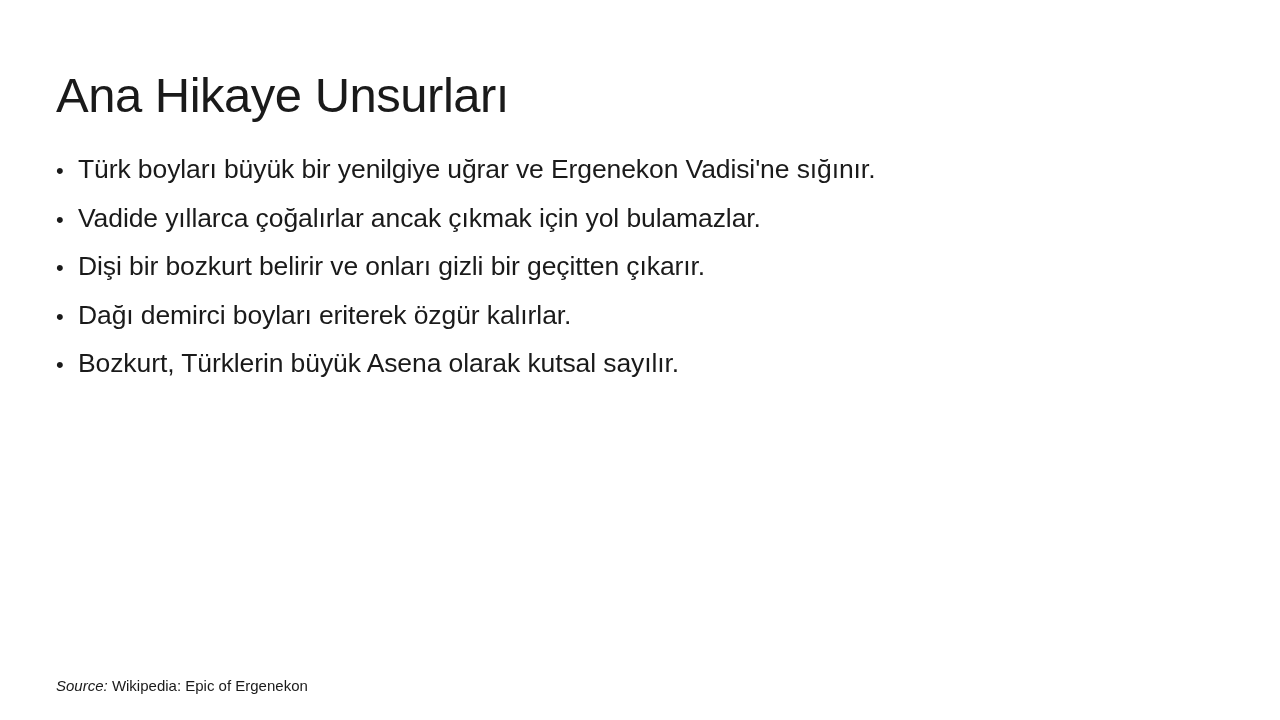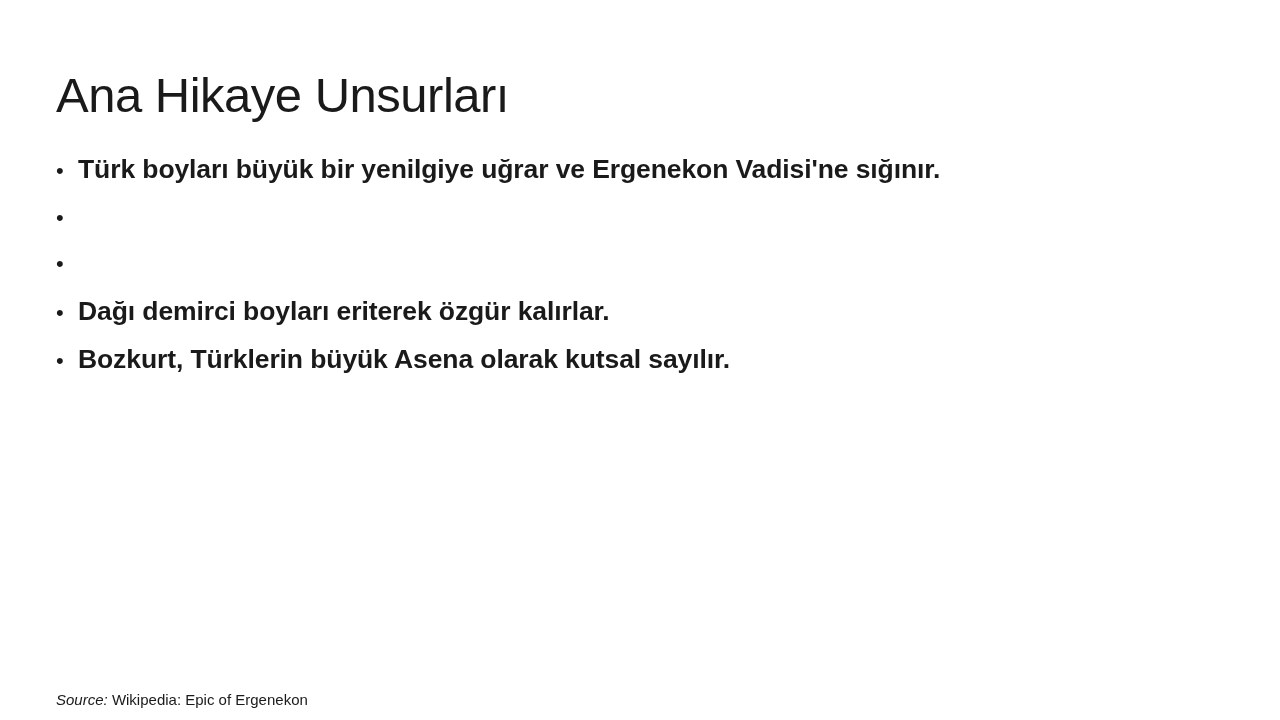--- a/index.html
+++ b/index.html
@@ -52,26 +52,25 @@
   }
   .bullet-marker {
     flex: 0 0 auto;
     width: 22px;
     font-size: 22px;
     line-height: 46.5px;
     color: #1a1a1a;
   }
   .bullet-text {
     flex: 0 1 auto;
-    font-weight: bold;
   }
   .source-note {
     position: absolute;
     left: 56px;
-    top: 690px;
+    top: 676px;
     font-size: 15px;
     line-height: 20px;
     color: #1a1a1a;
     white-space: nowrap;
   }
   .source-label {
     font-style: italic;
   }
   .source-value {
     font-style: normal;
@@ -84,23 +83,25 @@
 
   <h1 class="slide-title">Ana Hikaye Unsurları</h1>
 
   <ul class="bullet-list">
     <li class="bullet-item">
       <span class="bullet-marker">•</span>
       <span class="bullet-text">Türk boyları büyük bir yenilgiye uğrar ve Ergenekon Vadisi'ne sığınır.</span>
     </li>
     <li class="bullet-item">
       <span class="bullet-marker">•</span>
+      <span class="bullet-text">Vadide yıllarca çoğalırlar ancak çıkmak için yol bulamazlar.</span>
     </li>
     <li class="bullet-item">
       <span class="bullet-marker">•</span>
+      <span class="bullet-text">Dişi bir bozkurt belirir ve onları gizli bir geçitten çıkarır.</span>
     </li>
     <li class="bullet-item">
       <span class="bullet-marker">•</span>
       <span class="bullet-text">Dağı demirci boyları eriterek özgür kalırlar.</span>
     </li>
     <li class="bullet-item">
       <span class="bullet-marker">•</span>
       <span class="bullet-text">Bozkurt, Türklerin büyük Asena olarak kutsal sayılır.</span>
     </li>
   </ul>

